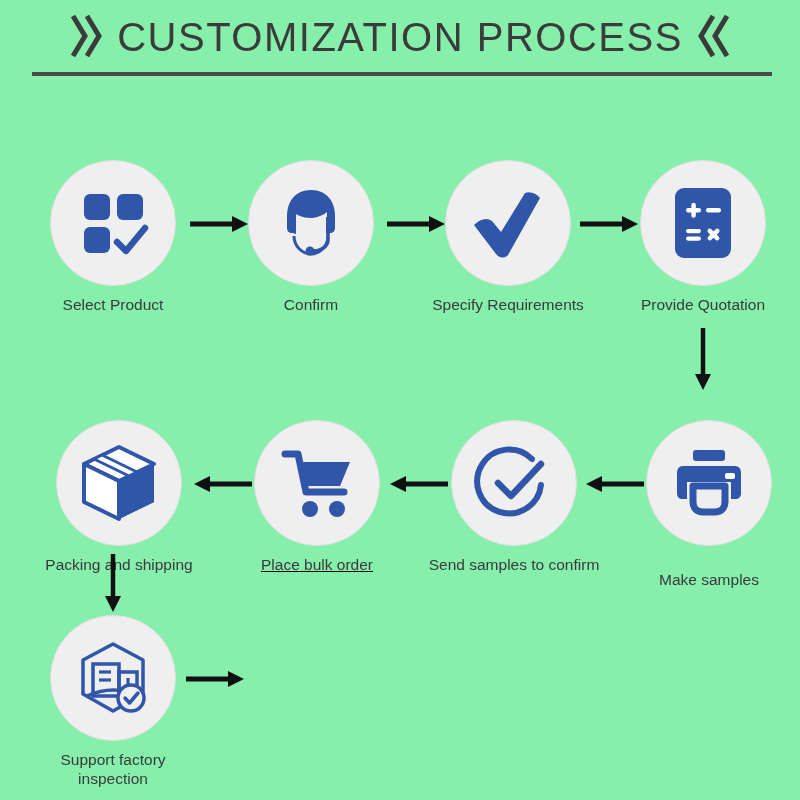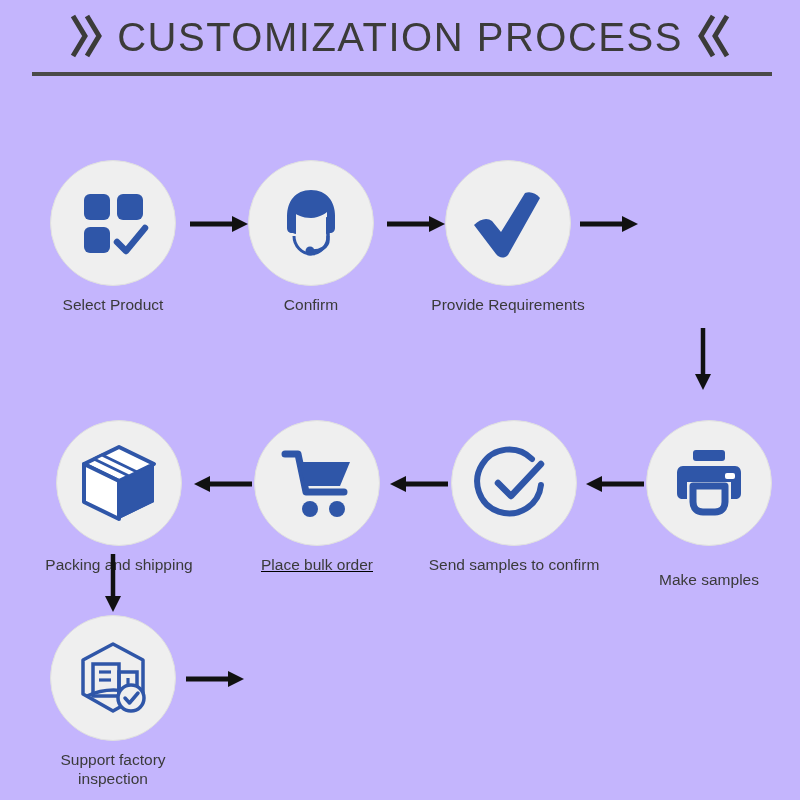--- a/index.html
+++ b/index.html
@@ -9,21 +9,21 @@
     height: 800px;
     background: #ffffff;
     font-family: "Liberation Sans", sans-serif;
     overflow: hidden;
   }
 
   .page {
     position: relative;
     width: 800px;
     height: 800px;
-    background: #c4b5fd;
+    background: #86efac;
   }
 
   
   .header {
     position: absolute;
     top: 0; left: 0;
     width: 800px;
     height: 92px;
   }
 
@@ -194,30 +194,49 @@
 
     <div class="node" style="left:428px;top:0;">
       <div class="circle">
         <span>
           <svg width="80" height="80" viewBox="0 0 80 80">
             <path d="M6 42 C12 36 19 34 24 38 L33 49 L57 10 C62 8 68 10 72 15
                      L40 72 C36 76 31 75 28 71 Z" fill="#2f56a8"></path>
           </svg>
         </span>
       </div>
-      <div class="node-label">Provide Requirements</div>
+      <div class="node-label">Specify Requirements</div>
     </div>
 
     <div class="arrow-h" style="left:580px;top:53px;">
       <svg width="58" height="20" viewBox="0 0 58 20">
         <line x1="0" y1="10" x2="44" y2="10" stroke="#111111" stroke-width="5"></line>
         <polygon points="42,2 58,10 42,18" fill="#111111"></polygon>
       </svg>
     </div>
 
+    <div class="node" style="left:623px;top:0;">
+      <div class="circle">
+        <span>
+          <svg width="72" height="78" viewBox="0 0 72 78">
+            <rect x="8" y="4" width="56" height="70" rx="9" fill="#2f56a8"></rect>
+            <rect x="19" y="24" width="15" height="4.5" rx="2.2" fill="#ffffff"></rect>
+            <rect x="24.3" y="18.7" width="4.5" height="15" rx="2.2" fill="#ffffff"></rect>
+            <rect x="39" y="24" width="15" height="4.5" rx="2.2" fill="#ffffff"></rect>
+            <rect x="19" y="45" width="15" height="4.2" rx="2.1" fill="#ffffff"></rect>
+            <rect x="19" y="52.5" width="15" height="4.2" rx="2.1" fill="#ffffff"></rect>
+            <g transform="rotate(45 46.5 50.5)">
+              <rect x="39" y="48.3" width="15" height="4.5" rx="2.2" fill="#ffffff"></rect>
+              <rect x="44.3" y="43" width="4.5" height="15" rx="2.2" fill="#ffffff"></rect>
+            </g>
+          </svg>
+        </span>
+      </div>
+      <div class="node-label">Provide Quotation</div>
+    </div>
   </div>
 
   <div class="arrow-v" style="left:692px;top:328px;">
     <svg width="22" height="62" viewBox="0 0 22 62">
       <line x1="11" y1="0" x2="11" y2="48" stroke="#111111" stroke-width="4.5"></line>
       <polygon points="3,46 19,46 11,62" fill="#111111"></polygon>
     </svg>
   </div>
 
   <div class="row row-2">

